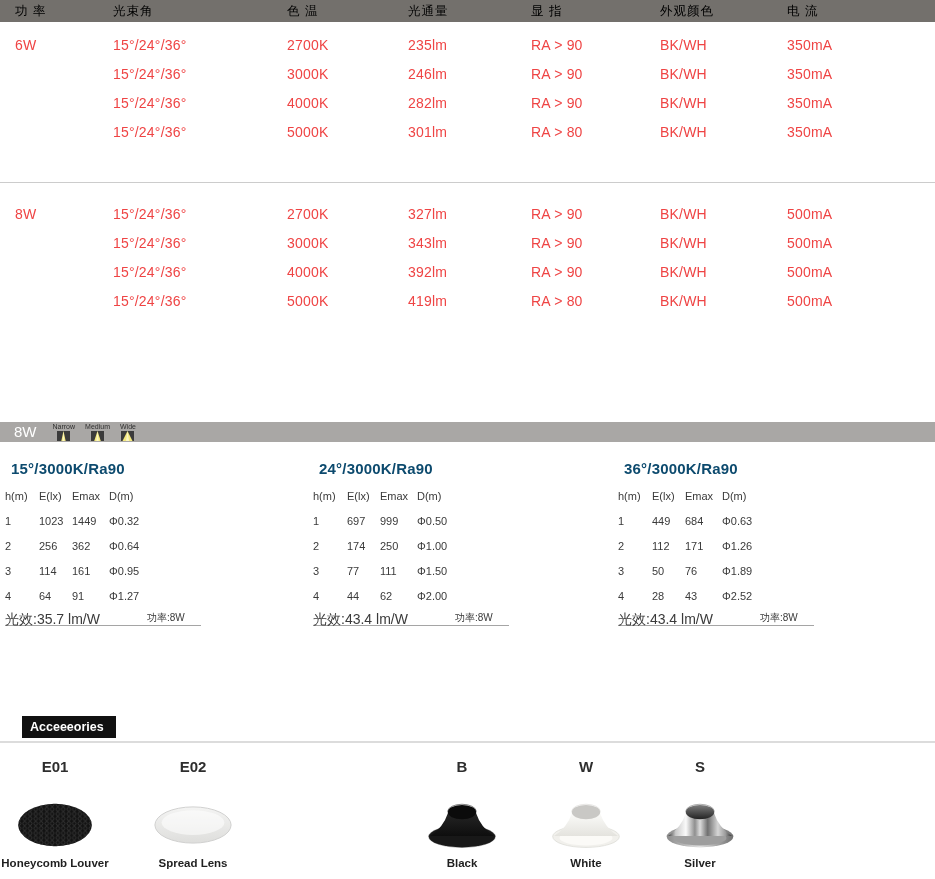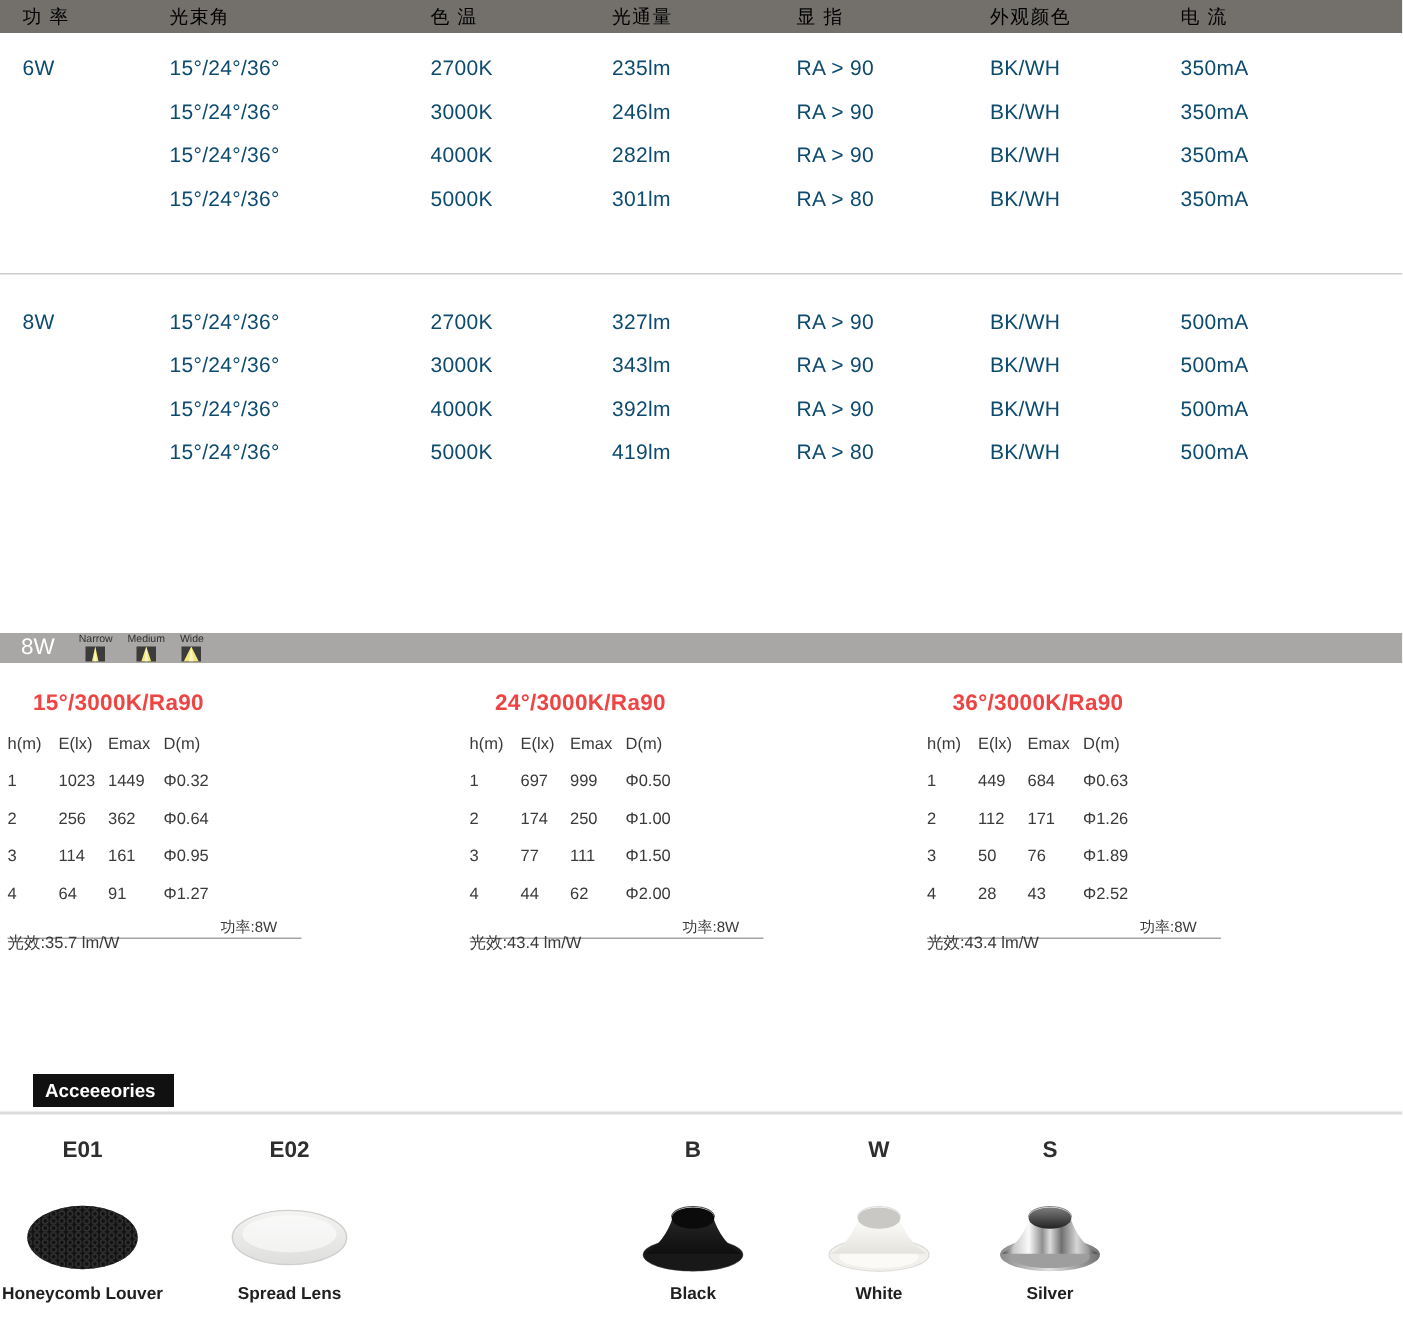--- a/index.html
+++ b/index.html
@@ -6,47 +6,47 @@
   .page{position:relative;width:935px;height:879px;background:#fff;overflow:hidden;
         font-family:"Liberation Sans", sans-serif;color:#4d4d4d;}
 
   
   .spec-grid{display:grid;grid-template-columns:98px 174px 121px 123px 129px 127px 1fr;
              padding-left:15px;}
   .spec-header{position:absolute;top:0;left:0;right:0;height:22px;background:#73706c;
                align-items:center;}
   .spec-header .cell{color:#000000;font-size:12.5px;letter-spacing:1px;line-height:22px;}
   .spec-row{height:29px;}
-  .spec-row .cell{font-size:14px;line-height:29px;color:#0c4a6e;letter-spacing:.2px;white-space:nowrap;}
+  .spec-row .cell{font-size:14px;line-height:29px;color:#ef4444;letter-spacing:.2px;white-space:nowrap;}
   .spec-group{position:absolute;left:0;right:0;}
   #spec-group-a{top:31px;}
   #spec-group-b{top:200px;}
   .divider{position:absolute;top:182px;left:0;right:0;border-top:1px solid #ccc;}
 
   
   .photo-bar{position:absolute;top:422px;left:0;right:0;height:20px;background:#a9a7a5;
              display:flex;align-items:flex-end;}
   .photo-bar-label{color:#fff;font-size:15px;line-height:20px;margin-left:14px;}
   .beam-row{display:flex;gap:10px;margin-left:16px;align-items:flex-end;padding-bottom:1px;}
   .beam{display:flex;flex-direction:column;align-items:center;}
   .beam-label{font-size:7px;line-height:7px;color:#2f2f2f;margin-bottom:1px;white-space:nowrap;}
   .beam-square{width:13px;height:10px;background:#3b3b3b;display:flex;align-items:flex-end;justify-content:center;}
 
   
   .photo-tables{position:absolute;top:450px;left:0;right:0;height:200px;}
   .photo-table{position:absolute;top:10px;width:210px;}
   .photo-table.pt-0{left:5px;}
   .photo-table.pt-1{left:313px;}
   .photo-table.pt-2{left:618px;}
-  .pt-title{margin-left:17px;height:20px;font-size:15px;font-weight:bold;color:#ef4444;letter-spacing:.2px;}
+  .pt-title{margin-left:6px;height:20px;font-size:15px;font-weight:bold;color:#0c4a6e;letter-spacing:.2px;}
   .pt-grid{display:grid;grid-template-columns:34px 33px 37px 52px;}
   .pt-head{margin-top:4px;}
   .pt-cell{font-size:11px;line-height:25px;height:25px;color:#3a3a3a;white-space:nowrap;}
   .pt-footer{position:relative;width:196px;height:16px;border-bottom:1px solid #a5a5a5;}
-  .pt-eff{position:absolute;left:0;top:12px;font-size:11px;color:#3a3a3a;white-space:nowrap;}
+  .pt-eff{position:absolute;left:0;top:2px;font-size:14px;color:#3a3a3a;white-space:nowrap;}
   .pt-pow{position:absolute;left:142px;top:2px;font-size:10px;color:#3a3a3a;white-space:nowrap;}
 
   
   .acc-title{position:absolute;top:716px;left:22px;background:#111;color:#fff;
              font-size:12.5px;font-weight:bold;padding:4px 12px 4px 8px;}
   .acc-line{position:absolute;top:741px;left:0;right:0;border-top:2px solid #dcdcdc;}
   .acc-items{position:absolute;top:750px;left:0;right:0;height:125px;}
   .acc-item{position:absolute;width:140px;text-align:center;}
   .acc-item.a0{left:-15px;} .acc-item.a1{left:123px;} .acc-item.a2{left:258px;}
   .acc-item.a3{left:392px;} .acc-item.a4{left:516px;} .acc-item.a5{left:630px;}

